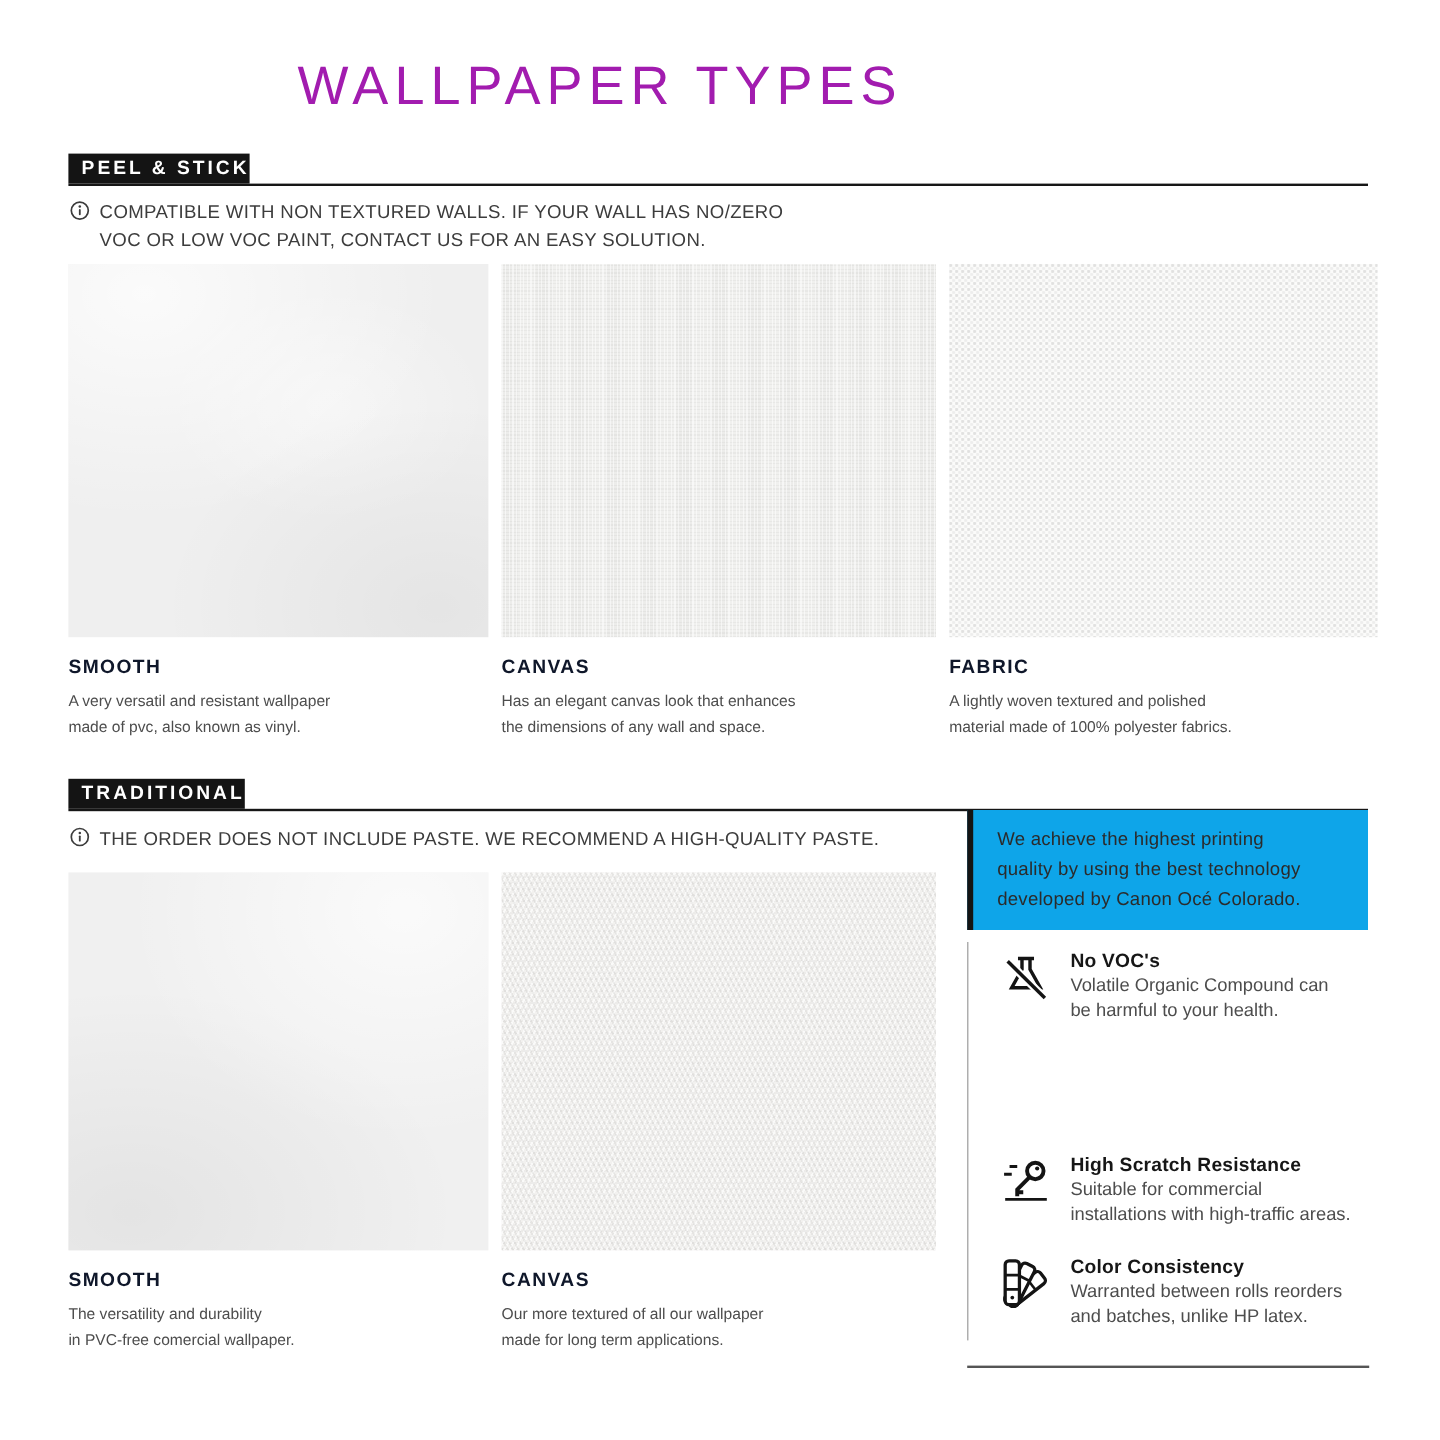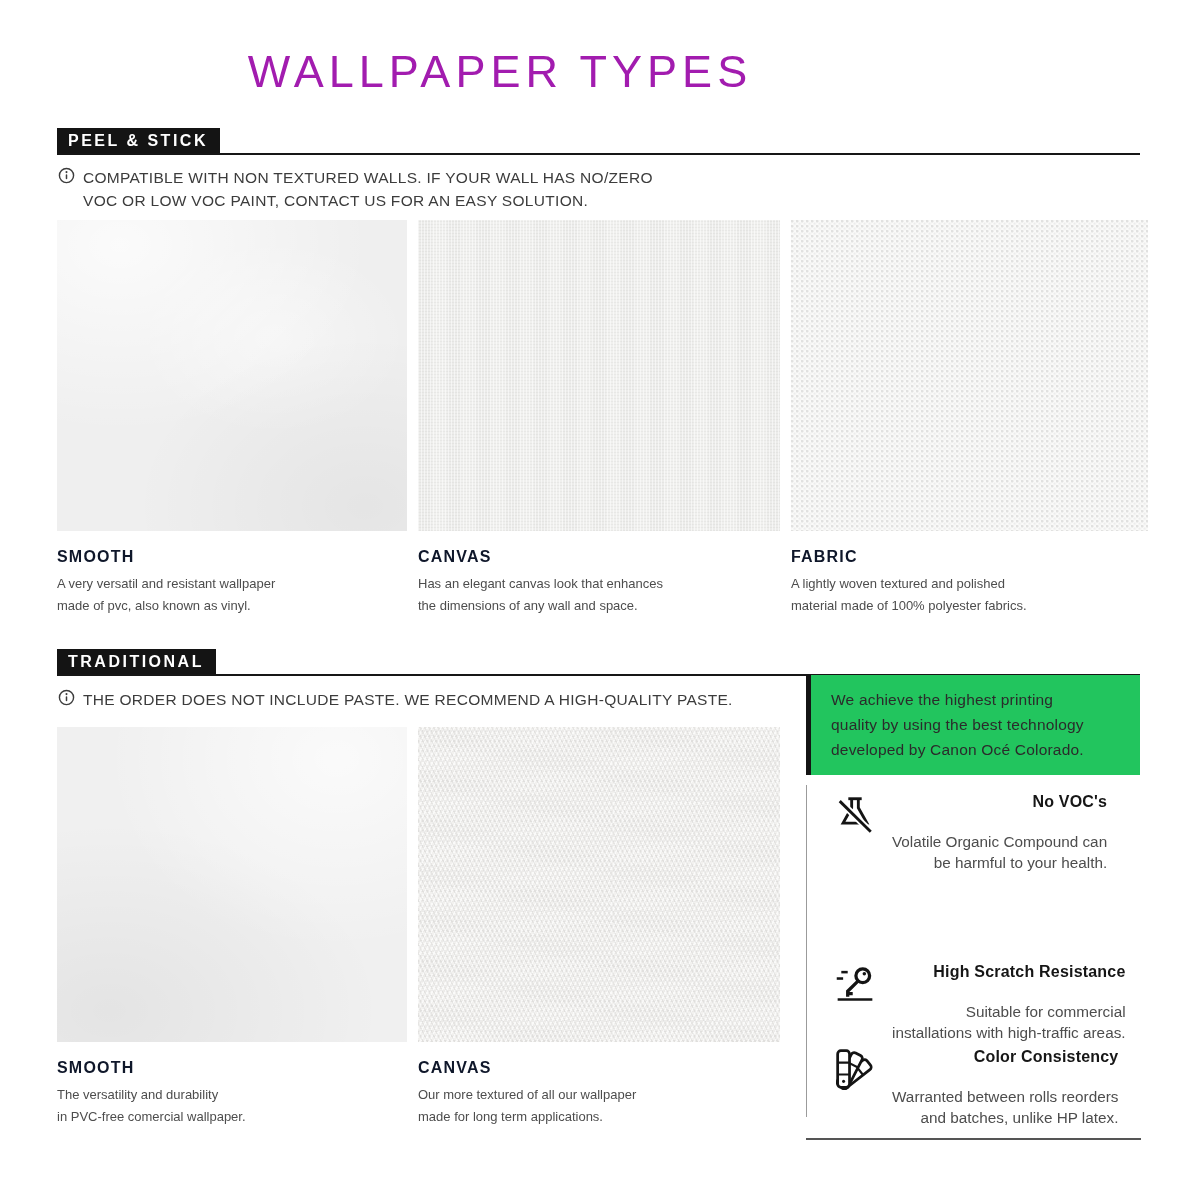--- a/index.html
+++ b/index.html
@@ -12,21 +12,21 @@
     position:absolute;left:0;top:46px;width:1000px;margin:0;
     text-align:center;font-size:45px;font-weight:400;letter-spacing:5px;color:#a21caf;
   }
   
   .sec-header{
     position:absolute;left:57px;width:1083px;border-bottom:2px solid #161616;height:25px;
   }
   .sec-label{
     display:inline-block;background:#141414;color:#ffffff;
     font-size:16px;font-weight:700;letter-spacing:2.5px;
-    padding:4px 12px 4px 11px;line-height:17px;white-space:nowrap;
+    padding:4px 0 4px 11px;line-height:17px;white-space:nowrap;
   }
   
   .note{
     position:absolute;left:58px;display:flex;align-items:flex-start;gap:8px;
   }
   .note .icon-wrap{flex:none;margin-top:1px;line-height:0;}
   .note-text{
     font-size:15.5px;line-height:23px;letter-spacing:.3px;color:#3c3c3c;white-space:pre-line;
   }
   
@@ -76,35 +76,35 @@
   .tex-canvas-rough{
     background-color:#f2f1ef;
     background-image:
       repeating-linear-gradient(63deg, rgba(0,0,0,.05) 0 1.5px, rgba(0,0,0,0) 1.5px 4px),
       repeating-linear-gradient(-63deg, rgba(255,255,255,.65) 0 1.5px, rgba(0,0,0,0) 1.5px 4px),
       repeating-linear-gradient(0deg, rgba(0,0,0,.025) 0 2px, rgba(0,0,0,0) 2px 5px);
   }
   
   .sidebar{position:absolute;left:806px;top:675px;width:334px;height:465px;}
   .quote{
-    border-left:5px solid #141414;background:#22c55e;
+    border-left:5px solid #141414;background:#0ea5e9;
     padding:12px 14px 13px 20px;box-sizing:border-box;width:334px;
   }
   .quote-text{
     font-size:15.5px;line-height:25px;color:#2b2b2b;letter-spacing:.2px;white-space:pre-line;
   }
   .features{
     position:absolute;top:110px;left:0;width:333px;height:332px;
     border-left:1px solid #9b9b9b;
   }
-  .feature{position:absolute;left:27px;right:0;display:flex;gap:16px;align-items:flex-start;text-align:right;}
+  .feature{position:absolute;left:27px;right:0;display:flex;gap:16px;align-items:flex-start;}
   .f1{top:8px;}.f2{top:93px;}.f3{top:178px;}.f4{top:263px;}
   .f-icon{flex:none;width:42px;height:42px;line-height:0;}
   .f-title{font-size:16px;font-weight:700;color:#161616;letter-spacing:.2px;}
-  .f-desc{margin-top:20px;font-size:15.3px;line-height:21px;color:#4d4d4d;white-space:pre-line;}
+  .f-desc{margin-top:0;font-size:15.3px;line-height:21px;color:#4d4d4d;white-space:pre-line;}
   .bottom-divider{
     position:absolute;left:0;top:463px;width:335px;height:0;border-top:2px solid #555555;
   }
   svg{display:block;}
 </style>
 </head>
 <body>
 
 <div class="page">
 

